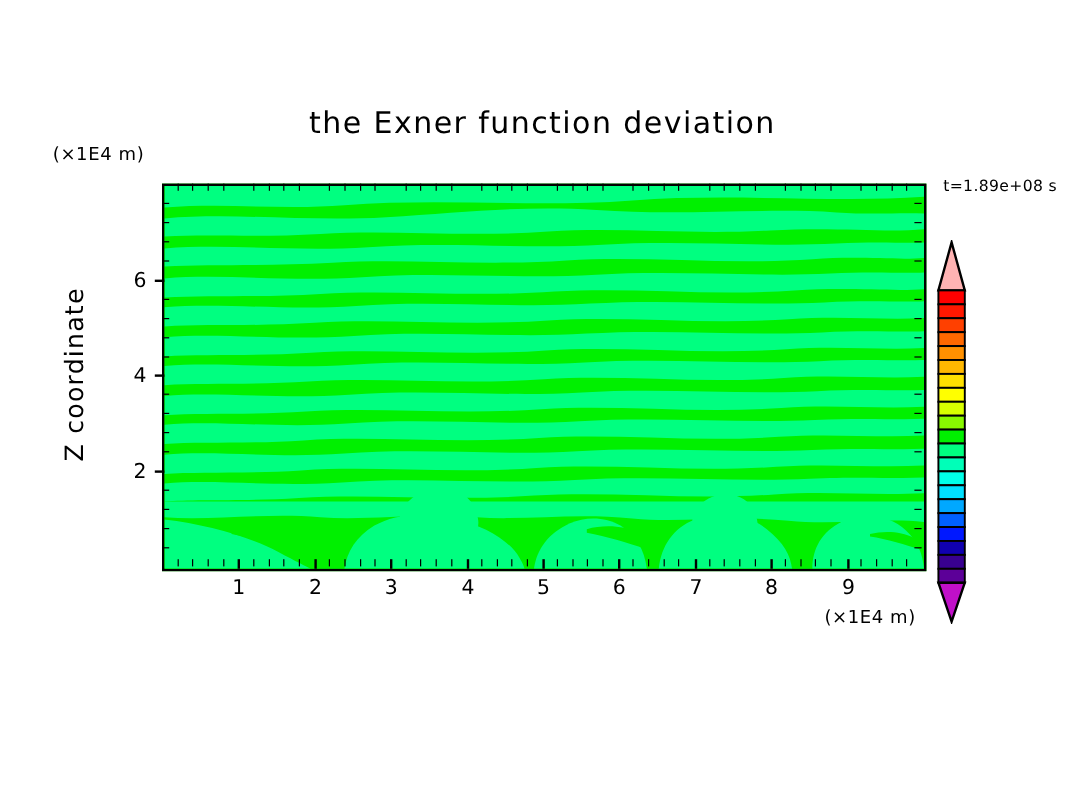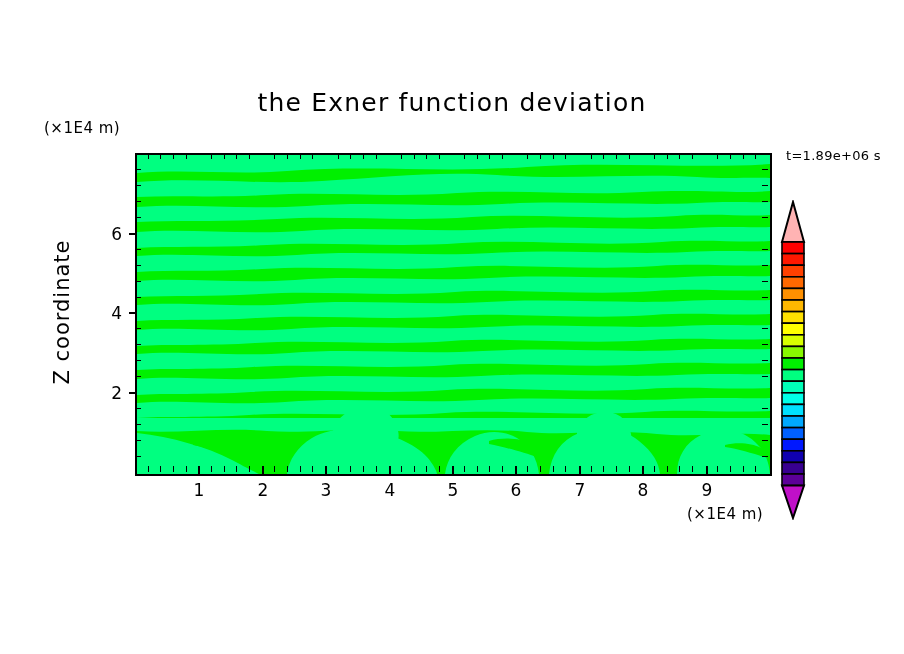--- a/index.html
+++ b/index.html
@@ -34,21 +34,21 @@
   .cbwrap{position:absolute;left:778px;top:200px;width:30px;height:320px;}
   .cbsvg{position:absolute;left:0;top:0;}
 </style>
 </head>
 <body>
 
 <div class="fig">
 
   <div class="title">the Exner function deviation</div>
   <div class="units-tl">(×1E4 m)</div>
-  <div class="tstamp">t=1.89e+06 s</div>
+  <div class="tstamp">t=1.89e+08 s</div>
 
   <div class="plot">
     <svg class="plotsvg" viewBox="0 0 633 319" preserveAspectRatio="none">
       <rect x="0" y="0" width="633" height="319" fill="#00f000"></rect>
       <g fill="#00ff80">
 
         <path d="M0,0 L633,0 L633,9 C560,14 470,6 390,12 C310,18 230,10 150,16 C100,20 50,14 0,18 Z"></path>
         <path d="M0,27 C60,22 120,30 185,26 C250,22 300,16 360,20 C430,25 500,18 560,22 C590,24 615,22 633,23
                  L633,36 C600,39 560,34 505,37 C440,41 380,34 320,38 C250,43 190,36 130,40 C80,43 40,40 0,42 Z"></path>
         <path d="M0,52 C55,48 110,55 170,51 C240,46 300,53 365,49 C430,45 500,51 560,48 C595,46 618,48 633,47

